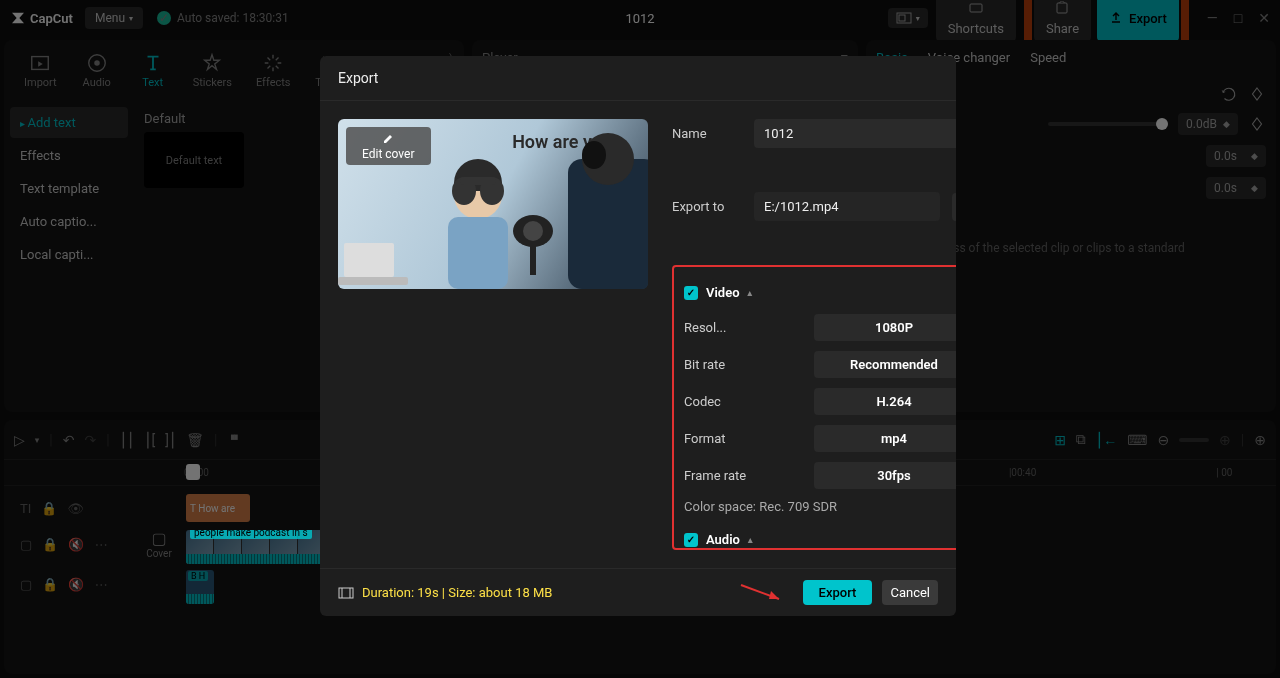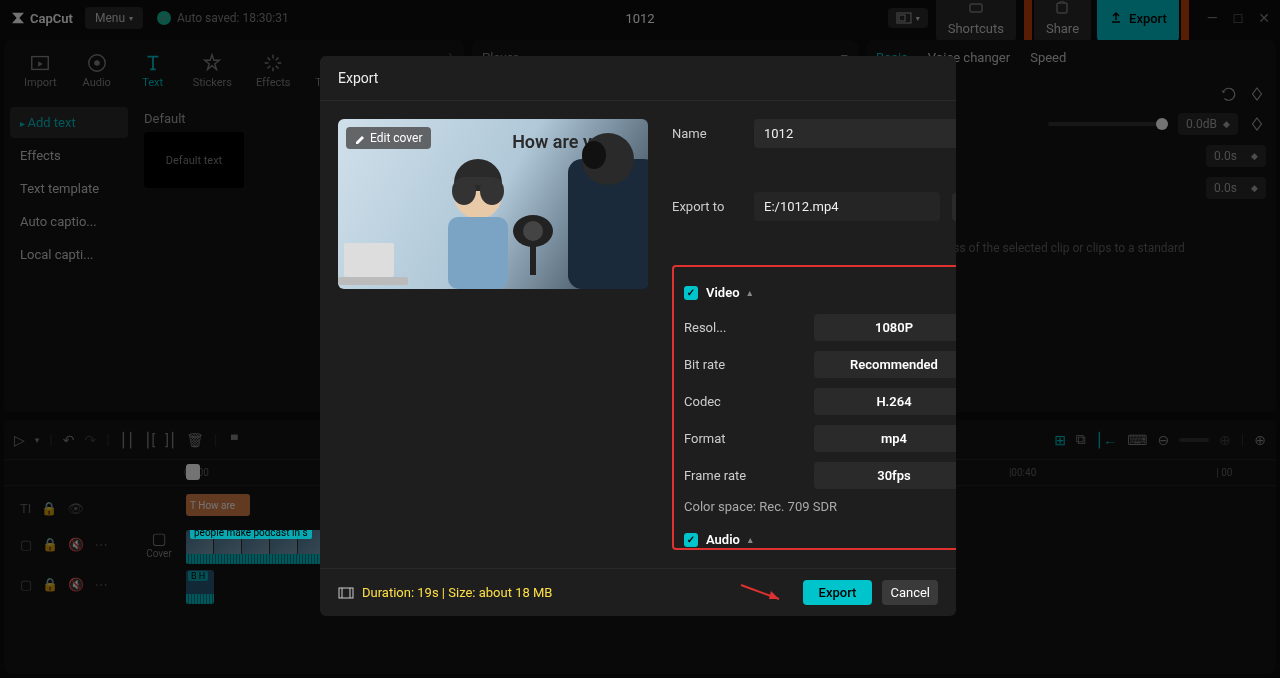--- a/index.html
+++ b/index.html
@@ -56,35 +56,35 @@
 .tool-group { display: flex; gap: 10px; align-items: center; }
 .spacer { flex: 1; }
 .timeline-toolbar .active-tool { color: #00c4cc; }
 .ruler { height: 26px; border-bottom: 1px solid #222; display: flex; padding-left: 180px; font-size: 10px; color: #666; align-items: center; gap: 240px; position: relative;}
 .playhead { position: absolute; left: 182px; top: 4px; width: 14px; height: 16px; background: #fff; border-radius: 3px; }
 .tracks { padding: 6px 0; }
 .track-row { display: flex; align-items: center; height: 32px; }
 .track-controls { width: 130px; display: flex; gap: 10px; padding-left: 16px; color: #666; font-size: 13px; }
 .track-cover { width: 50px; text-align: center; font-size: 10px; color: #888; }
 .track-content { flex: 1; position: relative; height: 28px; }
-.clip-text { position: absolute; left: 2px; width: 64px; height: 22px; background: #d9824a; border-radius: 3px; font-size: 10px; display: flex; align-items: center; padding: 0 4px; overflow: hidden; color: #fff; }
+.clip-text { position: absolute; left: 2px; width: 64px; height: 28px; background: #d9824a; border-radius: 3px; font-size: 10px; display: flex; align-items: center; padding: 0 4px; overflow: hidden; color: #fff; }
 .clip-video { position: absolute; left: 2px; width: 140px; height: 34px; border-radius: 3px; overflow: hidden; display: flex; }
 .clip-video-title { position: absolute; top: -4px; left: 4px; font-size: 10px; background: rgba(0,196,204,.8); padding: 1px 4px; border-radius: 2px; z-index: 2; color:#000;}
 .clip-frame { width: 28px; height: 34px; background: linear-gradient(135deg,#4a7a9a,#8aabbf); border-right: 1px solid #333; }
 .wave-bar { position: absolute; bottom: 0; left: 0; width: 100%; height: 10px; background: repeating-linear-gradient(90deg,#00c4cc 0 2px,#0a7a7f 2px 3px); }
 .clip-small { position: absolute; left: 2px; width: 28px; height: 34px; border-radius: 3px; background: #2a5a7a; overflow:hidden;}
 
 
 .overlay { position: absolute; inset: 0; background: rgba(0,0,0,.55); }
 .modal { position: absolute; left: 320px; top: 56px; width: 636px; height: 560px; background: #1e1e1e; border-radius: 6px; display: flex; flex-direction: column; }
 .modal-header { padding: 14px 18px; font-size: 14px; color: #eee; border-bottom: 1px solid #2a2a2a; }
 .modal-body { flex: 1; display: flex; padding: 18px; gap: 24px; overflow: hidden; }
 .cover-col { width: 310px; }
 .cover-img { width: 310px; height: 170px; border-radius: 6px; position: relative; background: linear-gradient(120deg,#d0e0ea 0%,#b0c8d8 50%,#253545 100%); overflow: hidden; }
-.edit-cover-btn { position: absolute; top: 8px; left: 8px; background: rgba(80,80,80,.85); padding: 4px 8px; border-radius: 4px; font-size: 12px; display: flex; align-items: center; gap: 4px; color: #fff; }
+.edit-cover-btn { position: absolute; top: 8px; left: 8px; background: rgba(80,80,80,.85); padding: 4px 16px; border-radius: 4px; font-size: 12px; display: flex; align-items: center; gap: 4px; color: #fff; flex-direction: column; }
 .cover-text { position: absolute; top: 12px; right: 36px; font-size: 18px; font-weight: 600; color: #2a2a2a; }
 .cover-person1 { position:absolute; left:80px; bottom:0; width:120px; height:130px;}
 .cover-person2 { position:absolute; right:-10px; bottom:0; width:100px; height:160px;}
 .mic { position:absolute; left:170px; bottom:10px; width:50px; height:70px;}
 .laptop { position:absolute; left:0px; bottom:0; width:80px; height:50px;}
 
 .form-col { flex: 1; display: flex; flex-direction: column; gap: 32px; }
 .form-row { display: flex; align-items: center; gap: 12px; margin-bottom: 12px; font-size: 13px; }
 .form-row label { width: 70px; color: #ccc; }
 .form-input { flex: 1; background: #2a2a2a; border: none; color: #eee; padding: 7px 10px; border-radius: 4px; font-size: 13px; }

